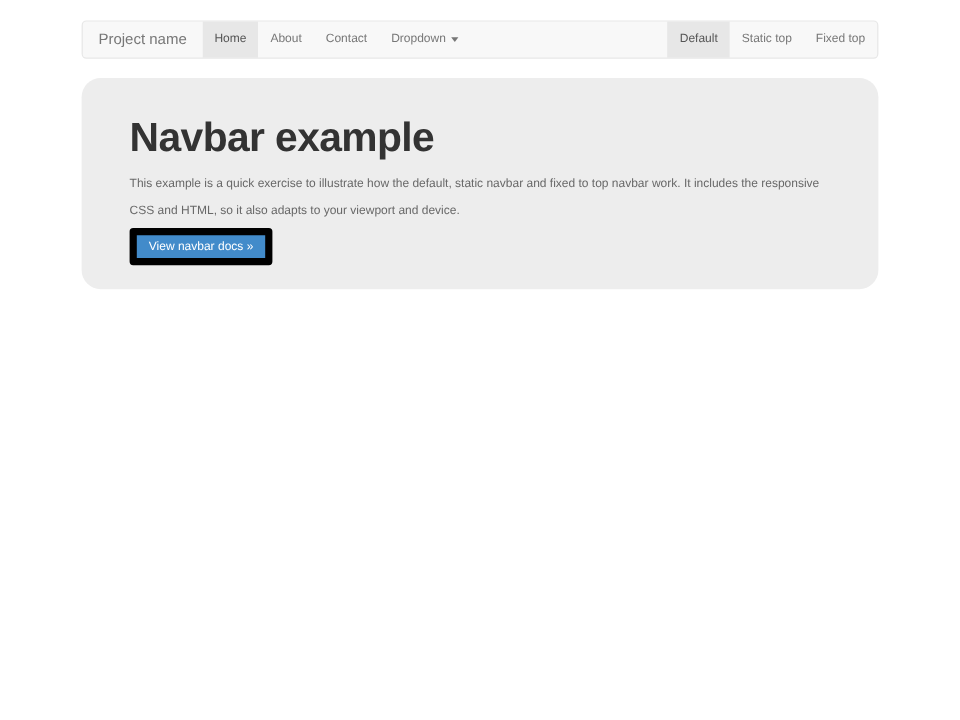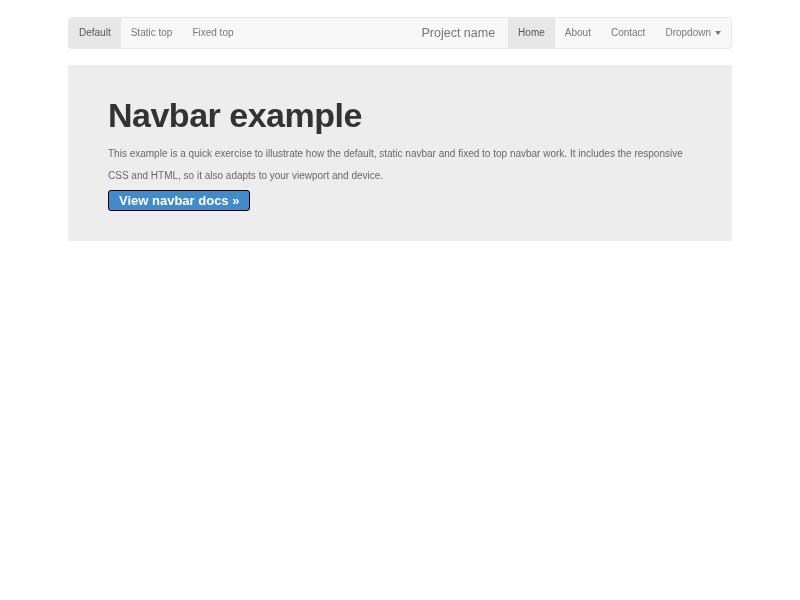--- a/index.html
+++ b/index.html
@@ -63,21 +63,21 @@
     border-top: 4px solid #777777;
     display: inline-block;
     margin-left: 4px;
   }
   
   .jumbotron {
     margin-top: 16px;
     height: 176px;
     box-sizing: border-box;
     background: #ededed;
-    border-radius: 0;
+    border-radius: 16px;
     padding: 30px 28px 0 40px;
   }
   .jumbotron h1 {
     margin: 0;
     font-size: 34px;
     line-height: 40px;
     font-weight: 600;
     color: #333333;
     letter-spacing: -0.5px;
   }
@@ -85,51 +85,51 @@
     margin: 8px 0 0 0;
     font-size: 10px;
     line-height: 22px;
     color: #686868;
     max-width: 596px;
   }
   .btn-primary {
     margin-top: 3px;
     display: inline-block;
     background: #428bca;
-    border: 1px solid #000000;
+    border: 6px solid #000000;
     border-radius: 3px;
     color: #ffffff;
-    font-size: 13px;
-    font-weight: bold;
+    font-size: 10px;
+    font-weight: normal;
     padding: 4px 10px;
     line-height: 11px;
     cursor: pointer;
     font-family: "Liberation Sans", "DejaVu Sans", sans-serif;
   }
 </style>
 </head>
 <body>
 
 <div class="container">
 
   <nav class="navbar">
     <div class="nav-group">
-      <a class="nav-link active">Default</a>
-      <a class="nav-link">Static top</a>
-      <a class="nav-link">Fixed top</a>
-    </div>
-    <div class="nav-group">
       <a class="brand">Project name</a>
       <a class="nav-link active">Home</a>
       <a class="nav-link">About</a>
       <a class="nav-link">Contact</a>
       <a class="nav-link">
         <span>Dropdown</span>
         <span class="caret"></span>
       </a>
+    </div>
+    <div class="nav-group">
+      <a class="nav-link active">Default</a>
+      <a class="nav-link">Static top</a>
+      <a class="nav-link">Fixed top</a>
     </div>
   </nav>
 
   <div class="jumbotron">
     <h1>Navbar example</h1>
     <p class="desc">This example is a quick exercise to illustrate how the default, static navbar and fixed to top navbar work. It includes the responsive CSS and HTML, so it also adapts to your viewport and device.</p>
     <a class="btn-primary">View navbar docs »</a>
   </div>
 
 </div>

